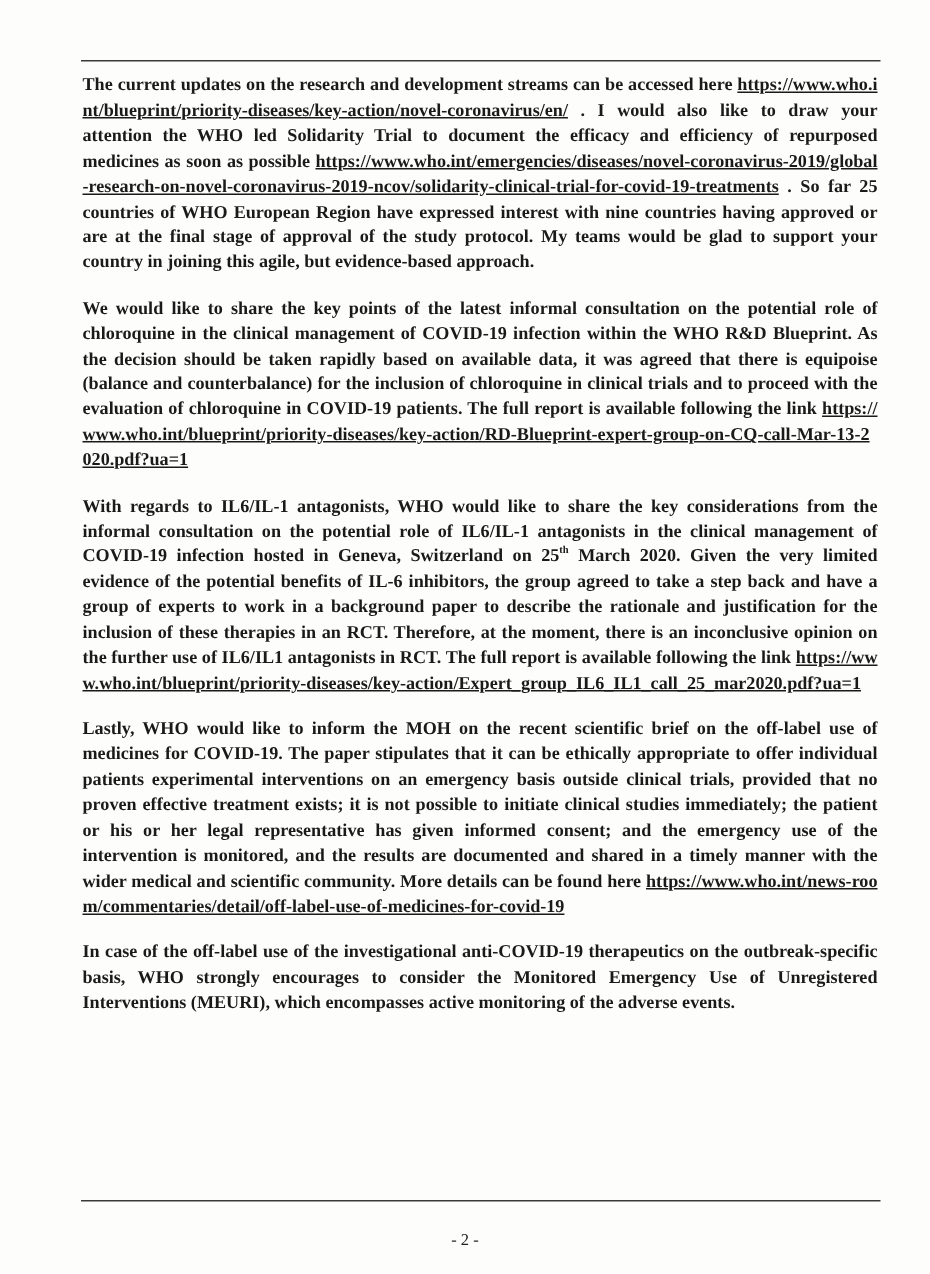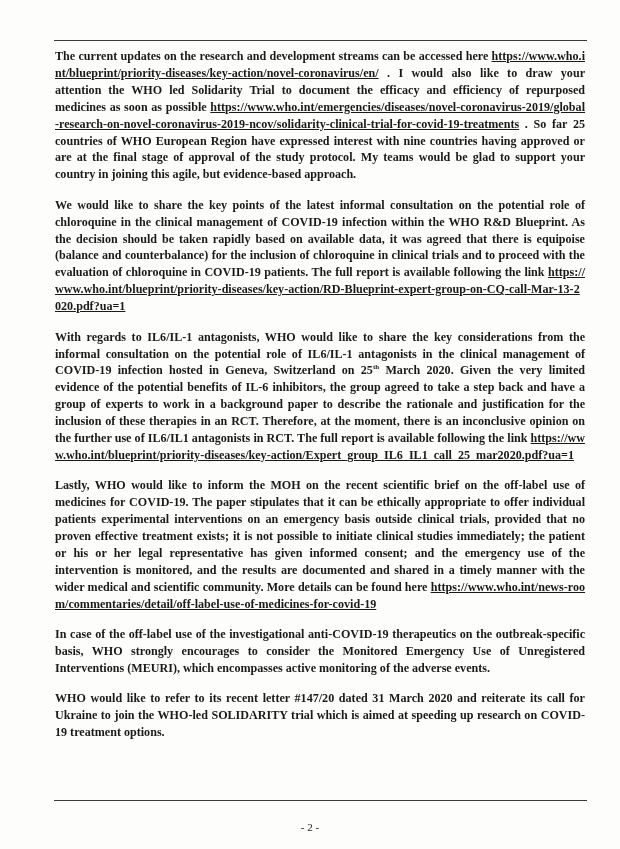--- a/index.html
+++ b/index.html
@@ -33,20 +33,17 @@
   </p>
 
   <p>
     <span>Lastly, WHO would like to inform the MOH on the recent scientific brief on the off-label use of medicines for COVID-19. The paper stipulates that it can be ethically appropriate to offer individual patients experimental interventions on an emergency basis outside clinical trials, provided that no proven effective treatment exists; it is not possible to initiate clinical studies immediately; the patient or his or her legal representative has given informed consent; and the emergency use of the intervention is monitored, and the results are documented and shared in a timely manner with the wider medical and scientific community. More details can be found here </span><a>https://www.who.int/news-room/commentaries/detail/off-label-use-of-medicines-for-covid-19</a>
   </p>
 
   <p>
     <span>In case of the off-label use of the investigational anti-COVID-19 therapeutics on the outbreak-specific basis, WHO strongly encourages to consider the Monitored Emergency Use of Unregistered Interventions (MEURI), which encompasses active monitoring of the adverse events.</span>
   </p>
 
-  <p>
-    <span>WHO would like to refer to its recent letter #147/20 dated 31 March 2020 and reiterate its call for Ukraine to join the WHO-led SOLIDARITY trial which is aimed at speeding up research on COVID-19 treatment options.</span>
-  </p>
 </div>
 
 <div class="rule bottom"></div>
 
 <div class="pagenum">- 2 -</div>
 
 </body></html>

